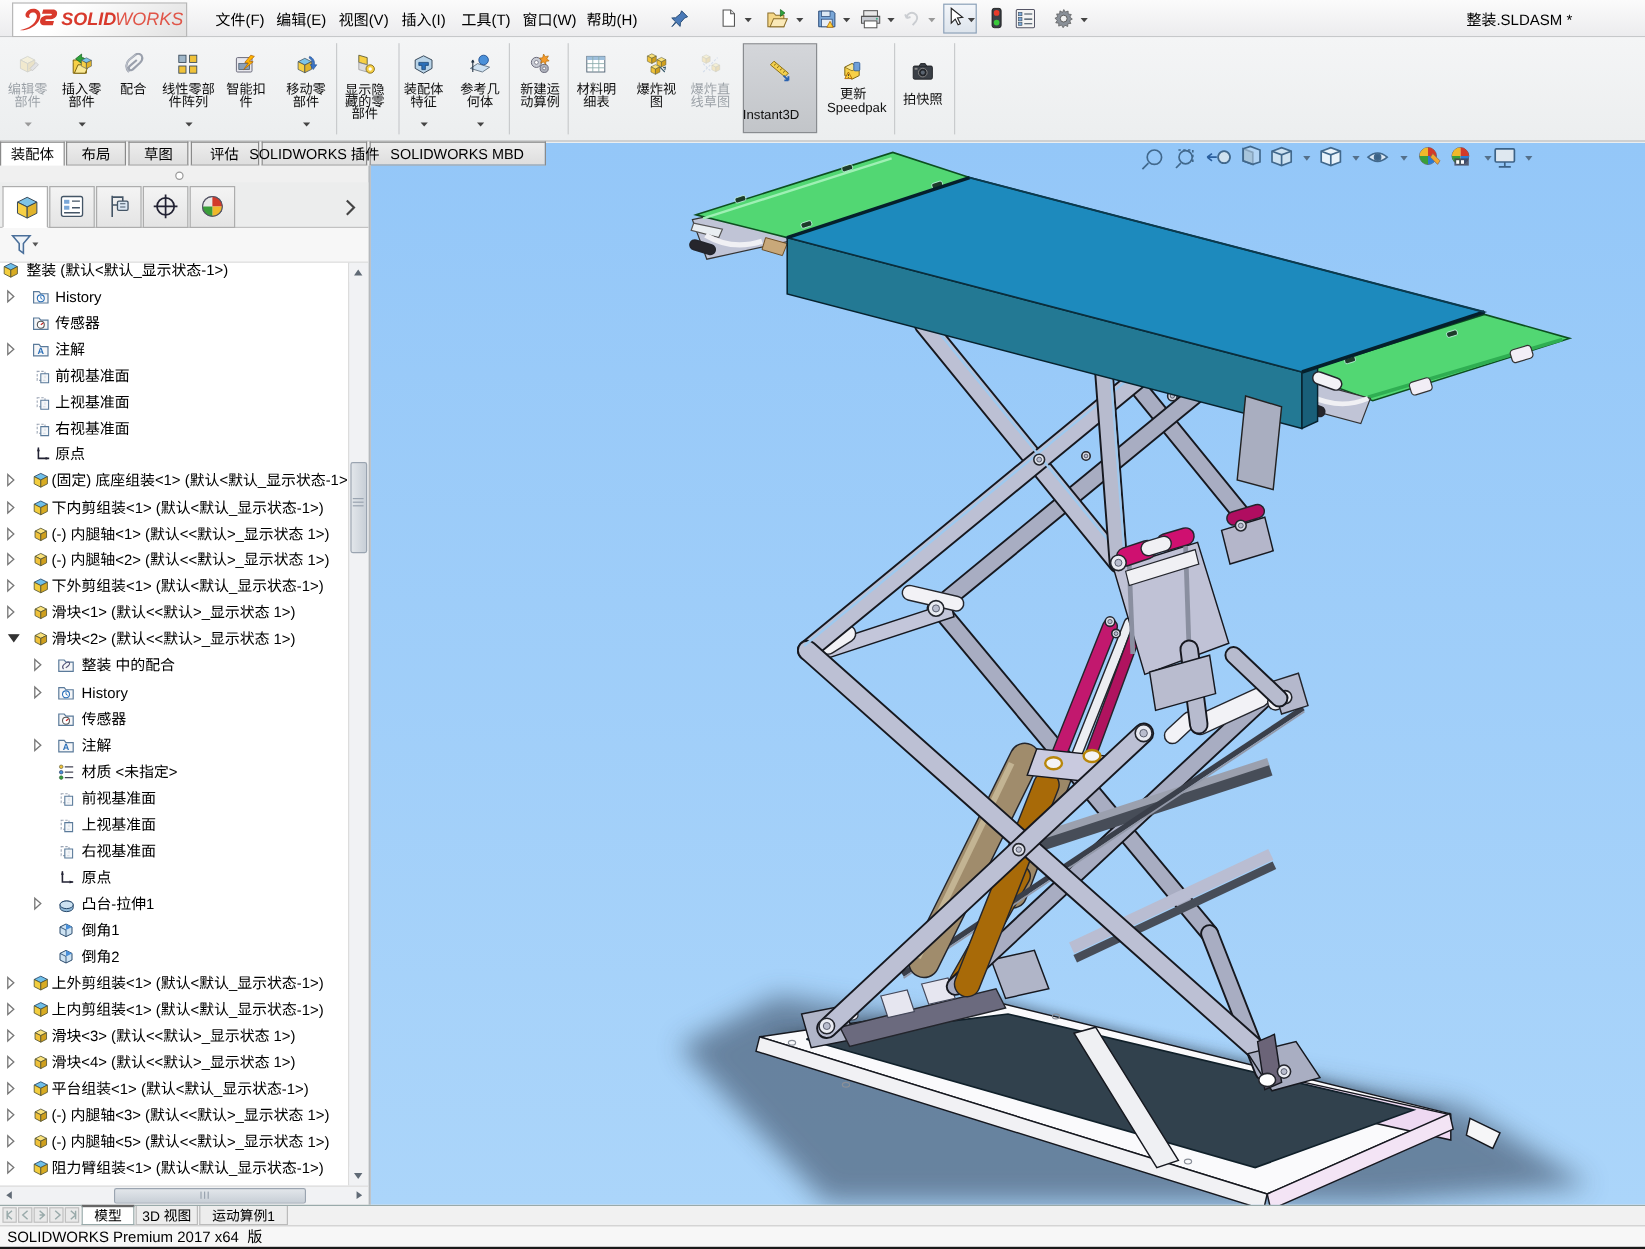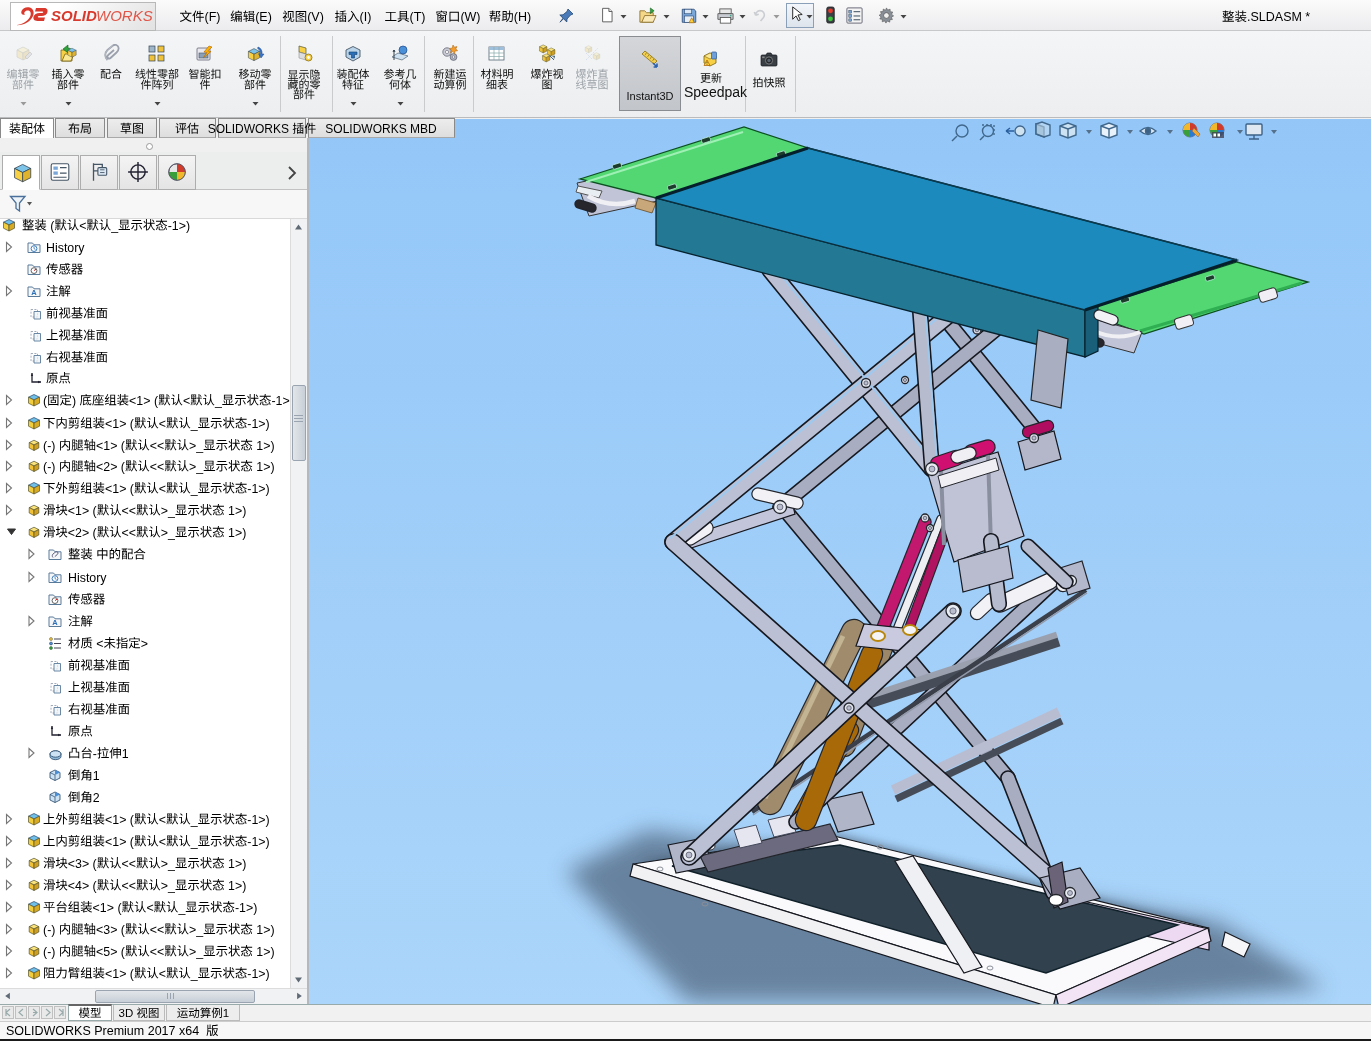--- a/index.html
+++ b/index.html
@@ -240,22 +240,22 @@
     <path d="M.5 1 L6.5 1 L3.5 4.5 Z" fill="#444"></path>
   </svg>
 <div class="abs" style="left:0;top:31px;width:1371px;height:87px;background:linear-gradient(#f4f5f6,#eceeef);border-bottom:1px solid #b9bbbd"></div>
 <div class="abs" style="left:280px;top:36px;width:1px;height:76px;background:#c9cbcd"></div>
 <div class="abs" style="left:332px;top:36px;width:1px;height:76px;background:#c9cbcd"></div>
 <div class="abs" style="left:424px;top:36px;width:1px;height:76px;background:#c9cbcd"></div>
 <div class="abs" style="left:473px;top:36px;width:1px;height:76px;background:#c9cbcd"></div>
 <div class="abs" style="left:745px;top:36px;width:1px;height:76px;background:#c9cbcd"></div>
 <div class="abs" style="left:795px;top:36px;width:1px;height:76px;background:#c9cbcd"></div>
 <div class="abs" style="left:619px;top:36px;width:62px;height:75px;background:linear-gradient(#d4d6da,#c2c5c9);border:1px solid #898c90"></div>
-<div class="abs" style="left:619px;top:90px;width:62px;height:18px;font-size:11px;text-align:center;color:#111">Instant3D</div>
-<div class="abs" style="left:684px;top:84px;width:60px;height:14px;font-size:14px;text-align:center;color:#111">Speedpak</div>
+<div class="abs" style="left:619px;top:90px;width:62px;height:18px;font-size:11px;color:#111">Instant3D</div>
+<div class="abs" style="left:684px;top:84px;width:60px;height:14px;font-size:11px;text-align:center;color:#111">Speedpak</div>
 <svg class="abs" style="left:13px;top:44px;opacity:.45;" width="20" height="20" viewBox="0 0 20 20">
     <use href="#i_editcomp"></use>
   </svg>
 <svg class="abs" style="left:20px;top:101px" width="7" height="5" viewBox="0 0 7 5">
     <path d="M.5 1 L6.5 1 L3.5 4.5 Z" fill="#999"></path>
   </svg>
 <svg class="abs" style="left:58px;top:44px;" width="20" height="20" viewBox="0 0 20 20">
     <use href="#i_inscomp"></use>
   </svg>
 <svg class="abs" style="left:65px;top:101px" width="7" height="5" viewBox="0 0 7 5">

